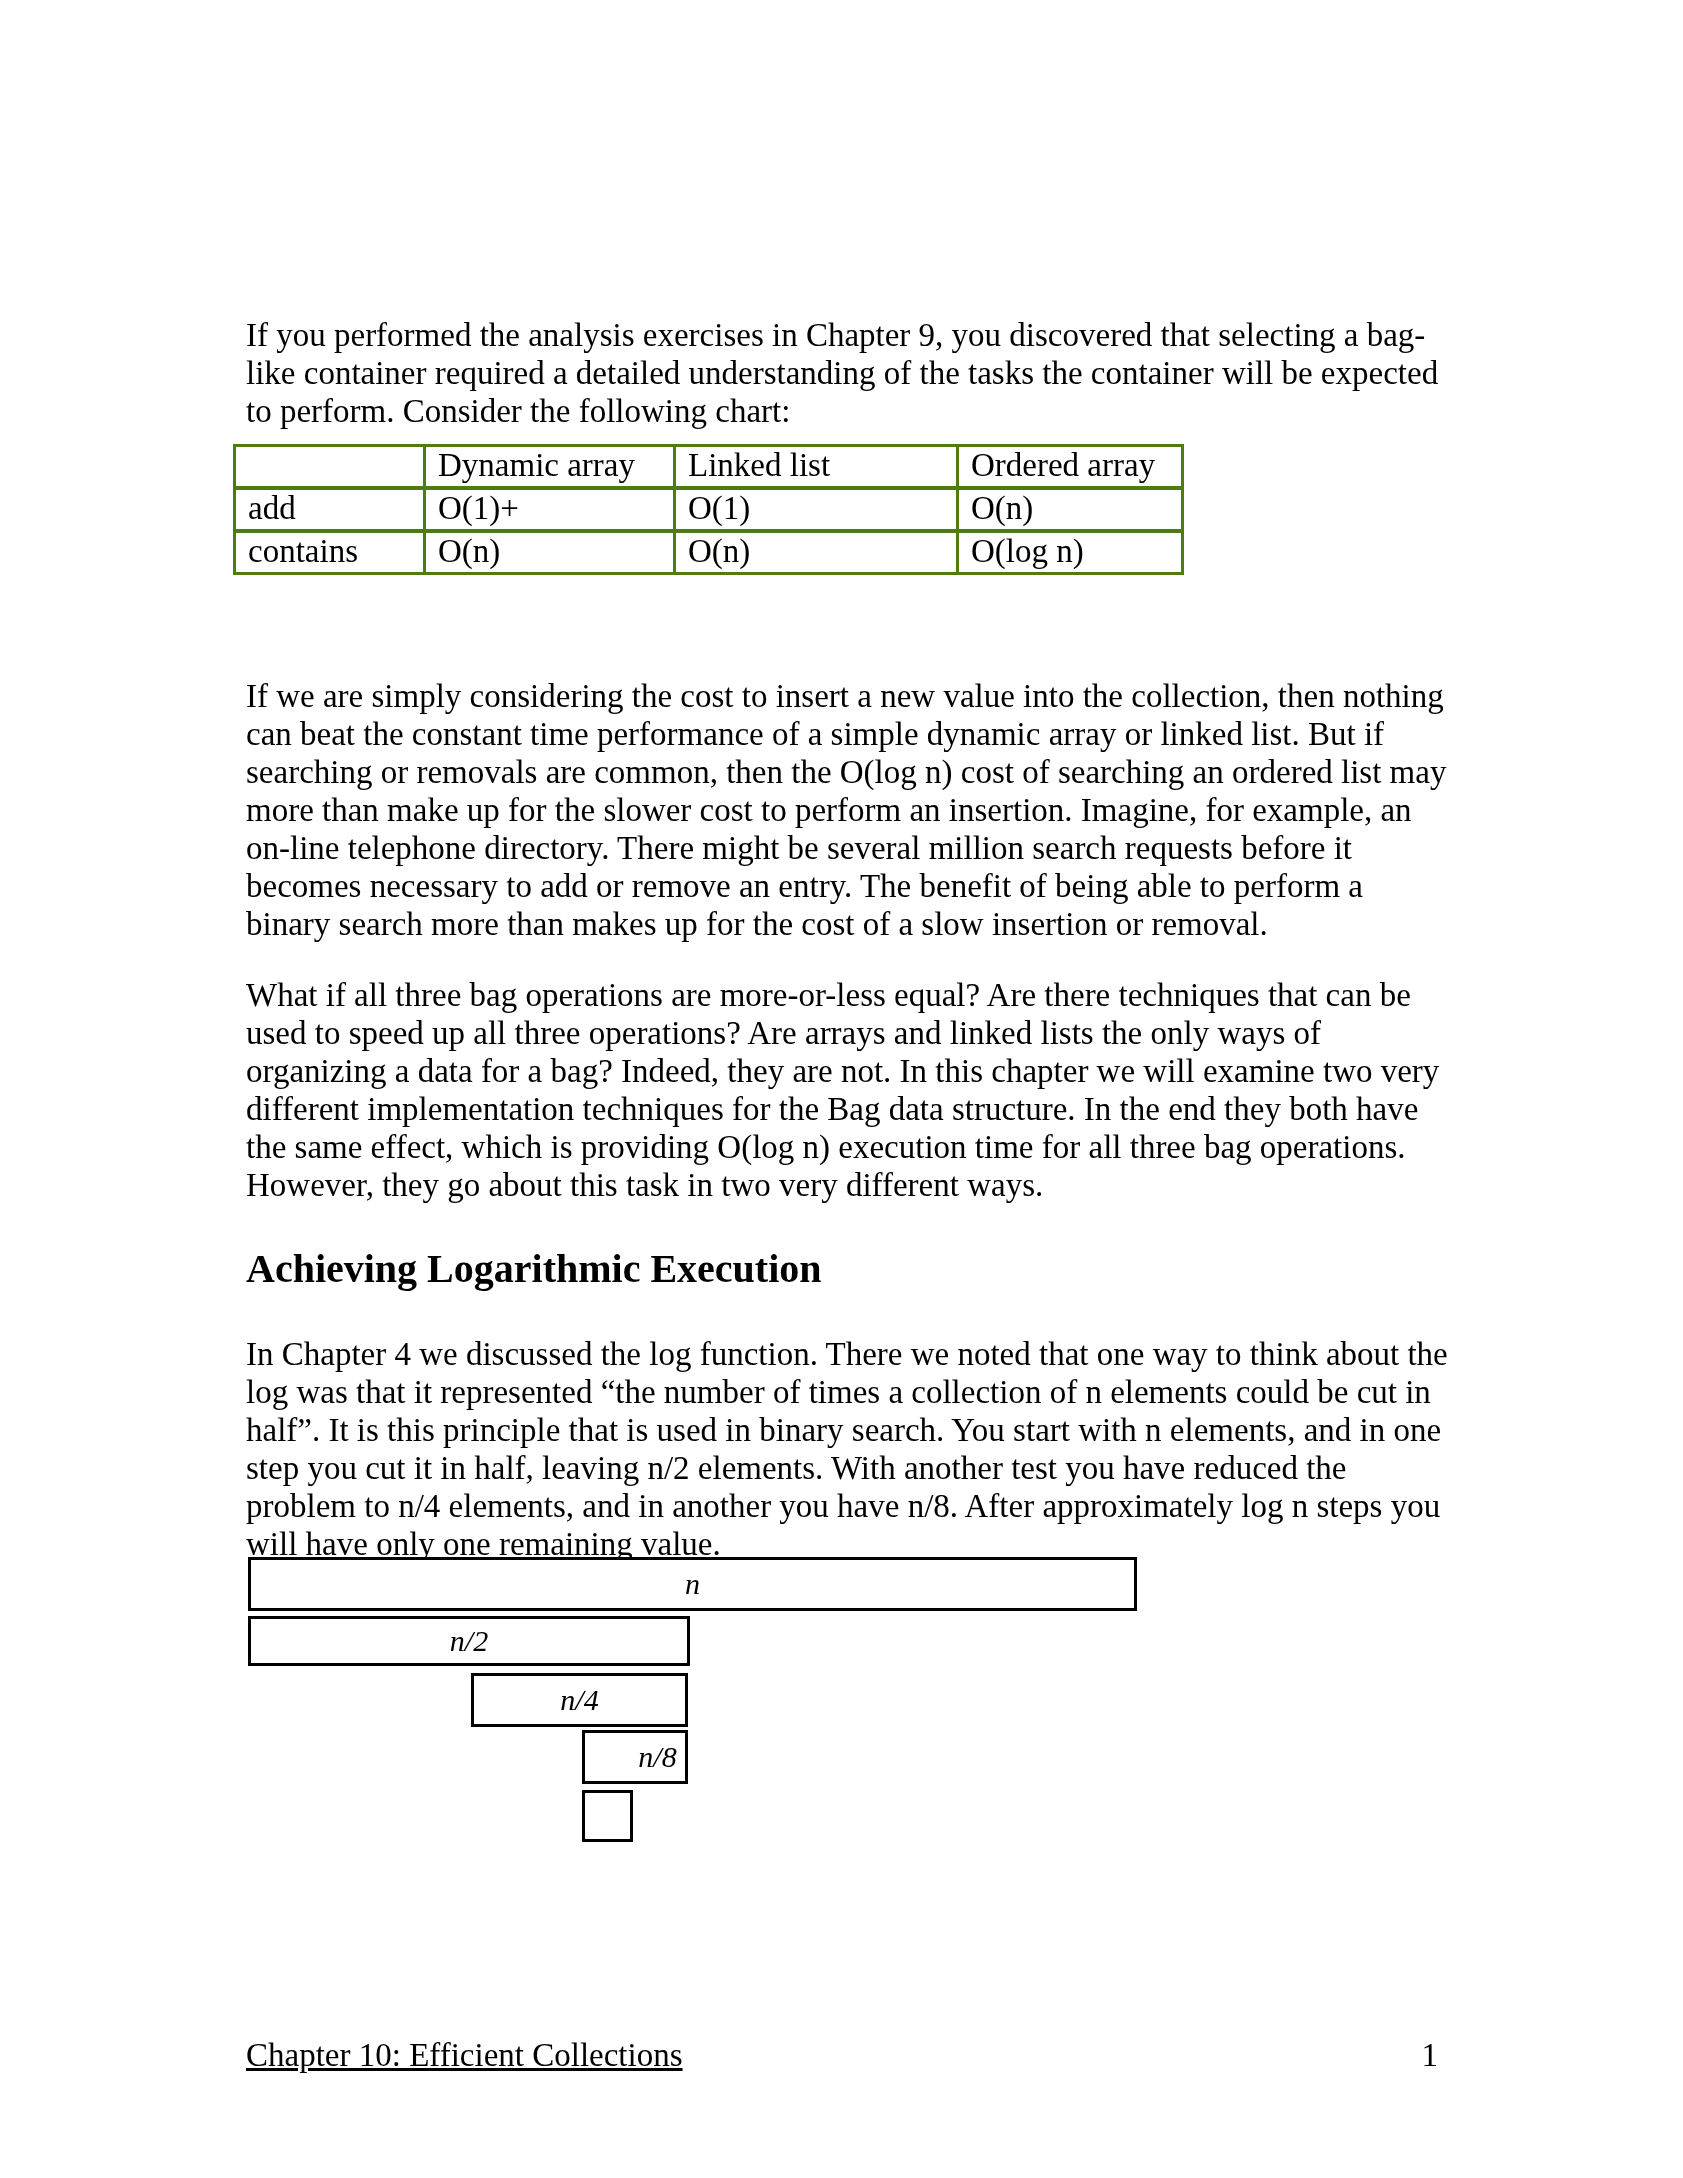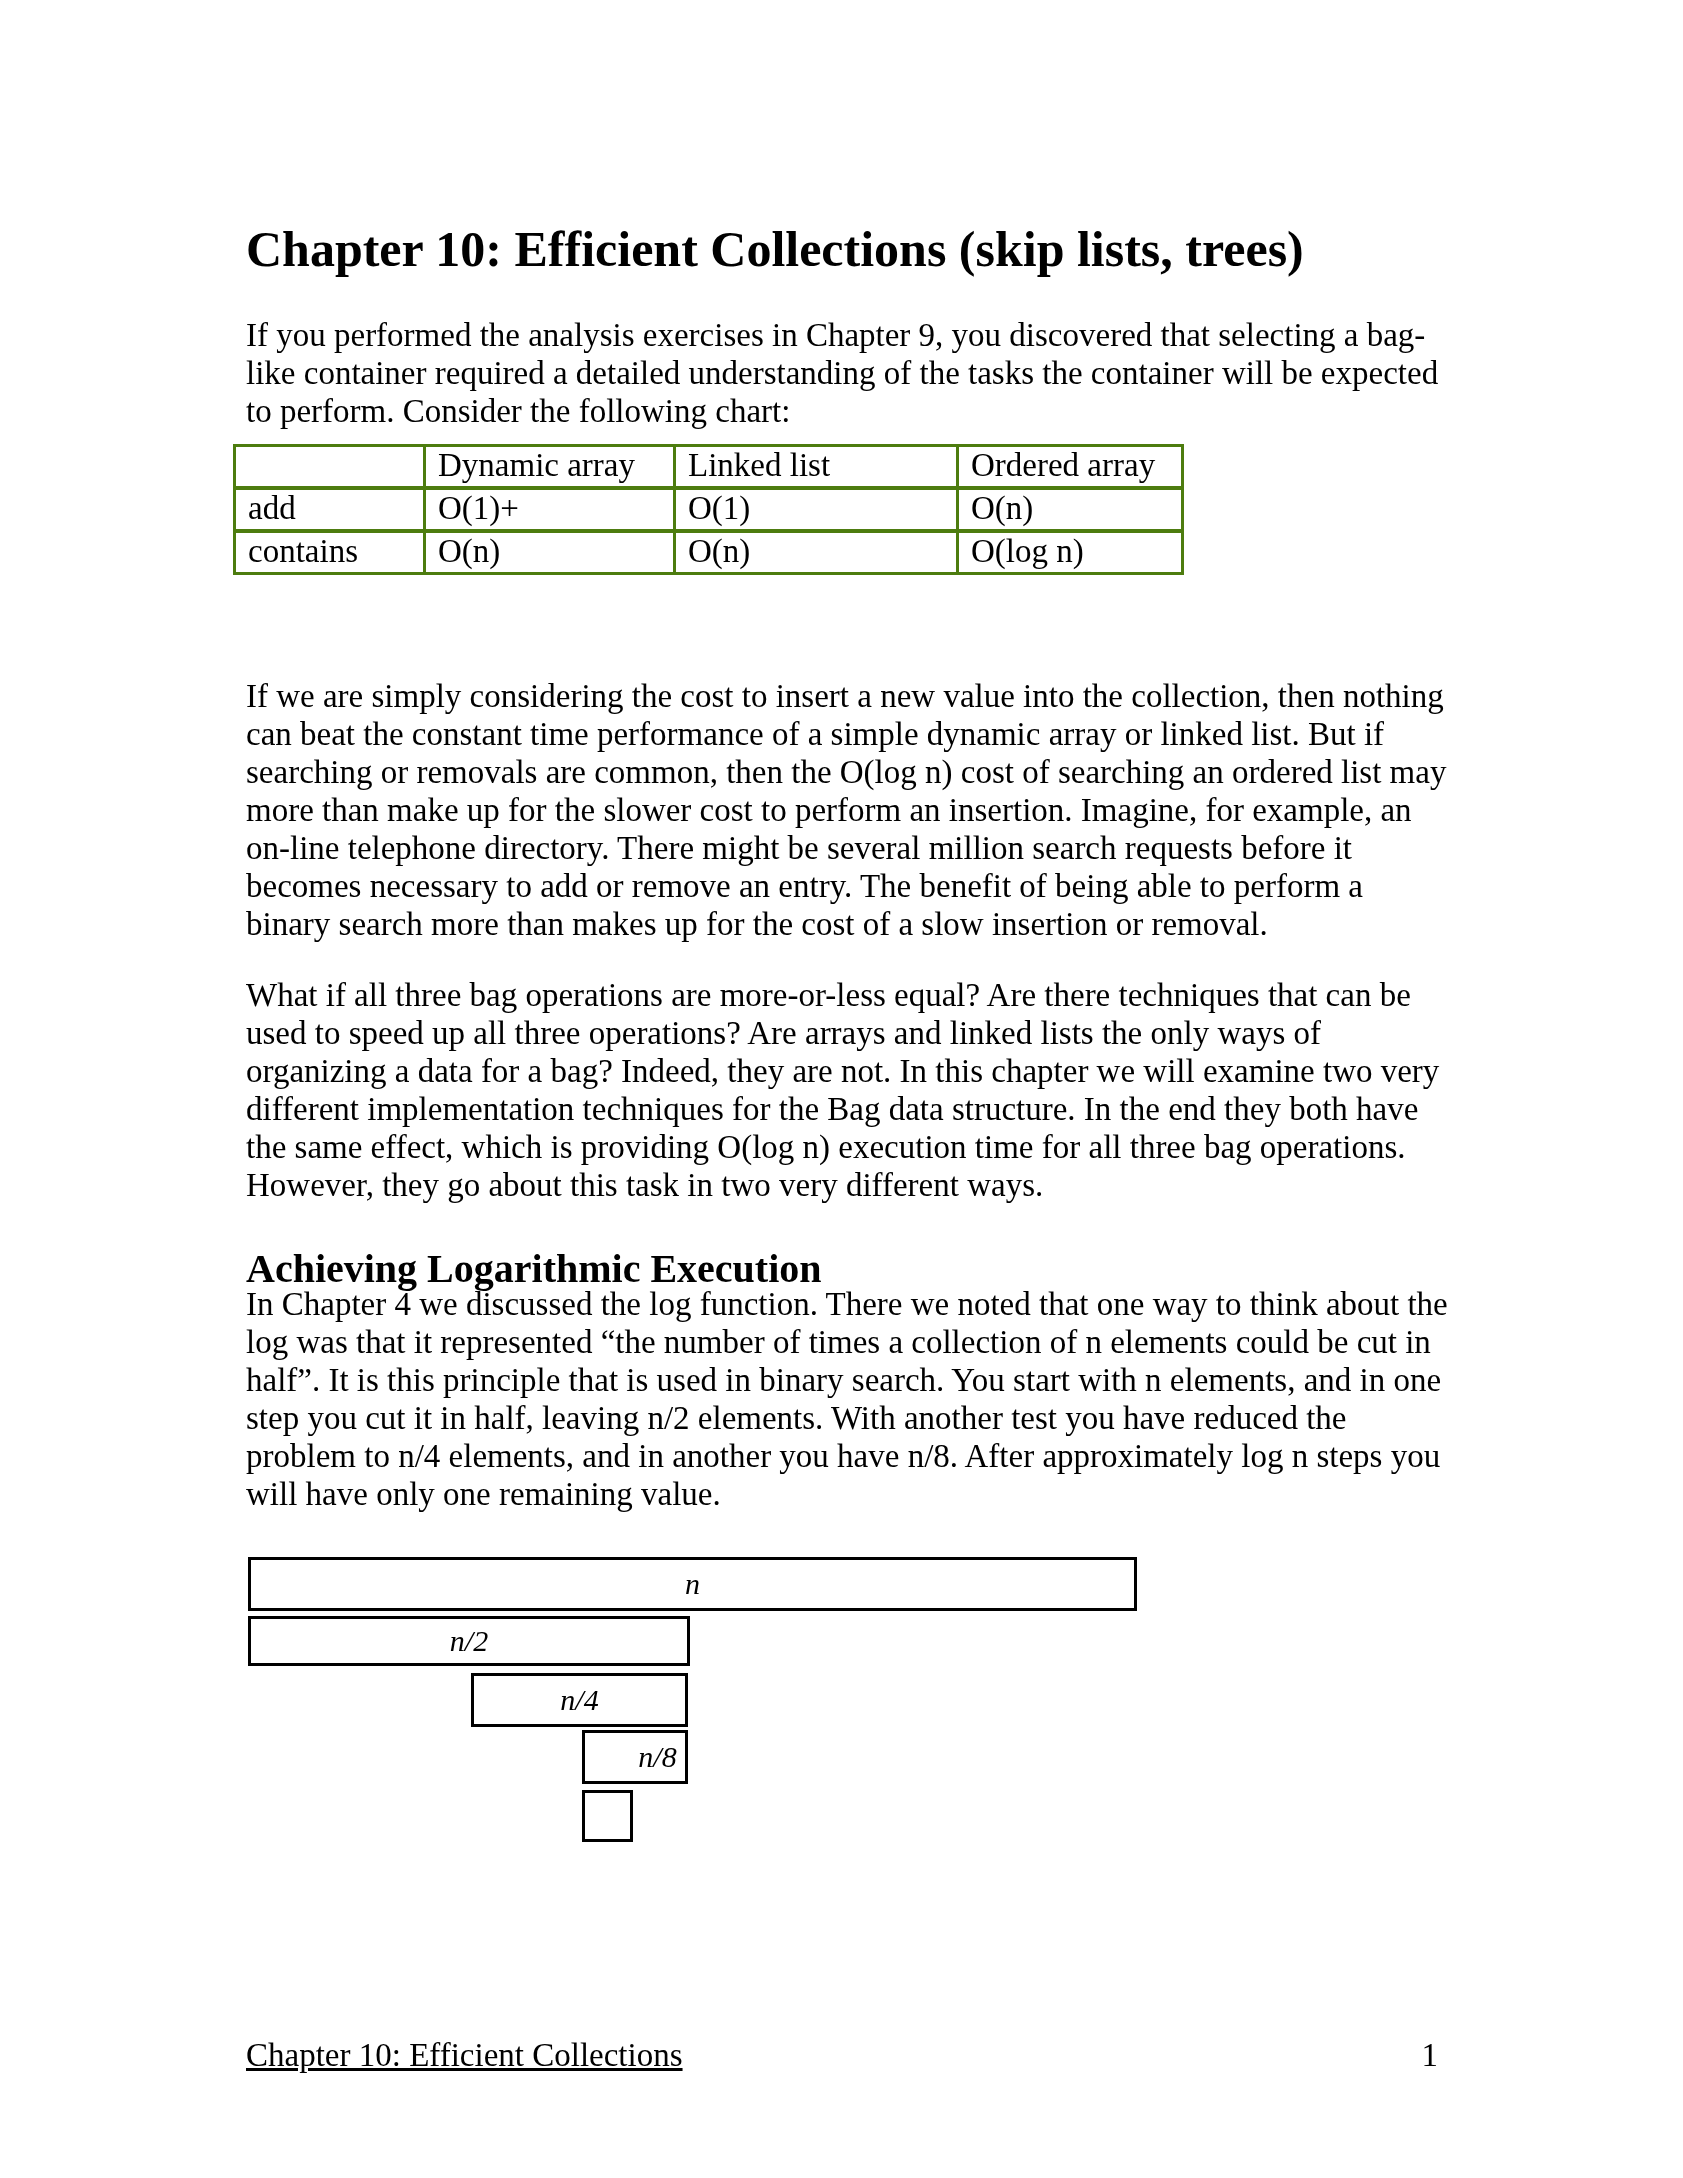--- a/index.html
+++ b/index.html
@@ -28,21 +28,21 @@
   }
   .body-text {
     left: 246px;
     width: 1203px;
     font-size: 33px;
     line-height: 38px;
   }
   .p1 { top: 283px; }
   .p2 { top: 644px; }
   .p3 { top: 943px; }
-  .p4 { top: 1249px; margin-top: 36px; }
+  .p4 { top: 1299px; margin-top: 36px; }
   .p5 { top: 1887px; }
 
   .section-heading {
     left: 246px;
     top: 1212px;
     font-size: 40px;
     font-weight: bold;
     white-space: nowrap;
     text-align: center;
   }
@@ -108,21 +108,20 @@
     width: 99px;
     text-align: right;
     font-size: 33px;
   }
 </style>
 </head>
 <body>
 
 <div class="page">
 
-  <h1 class="abs doc-title">Chapter 10: Efficient Collections (skip lists, trees)</h1>
 
   <p class="abs body-text p1">If you performed the analysis exercises in Chapter 9, you discovered that selecting a bag-like container required a detailed understanding of the tasks the container will be expected to perform. Consider the following chart:</p>
 
   <div class="abs tbl-wrap">
     <table class="complexity">
       <thead>
         <tr>
           <th class="col-op"></th>
           <th class="col-dyn">Dynamic array</th>
           <th class="col-list">Linked list</th>

